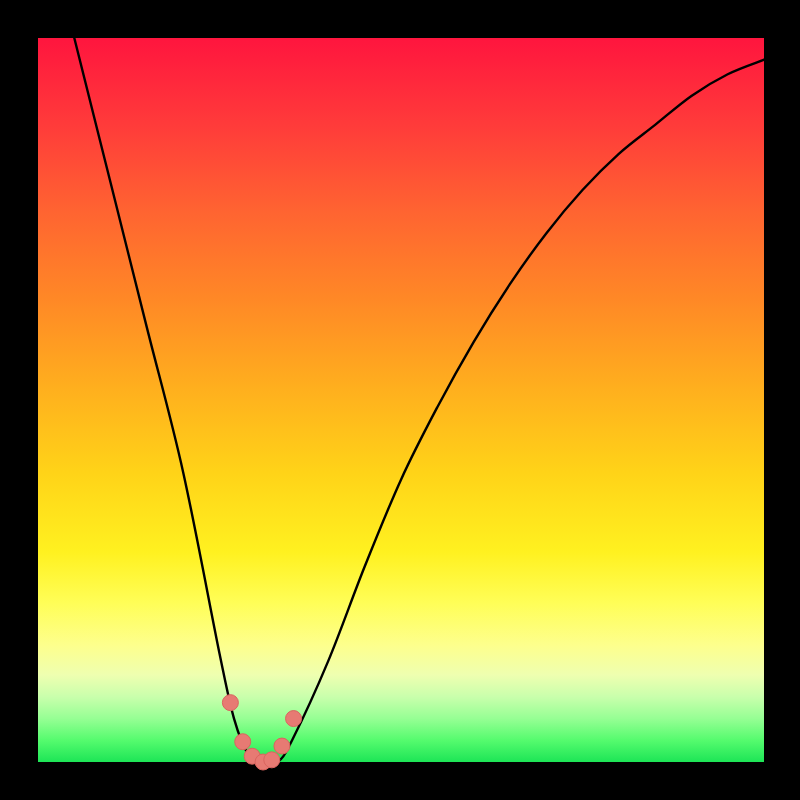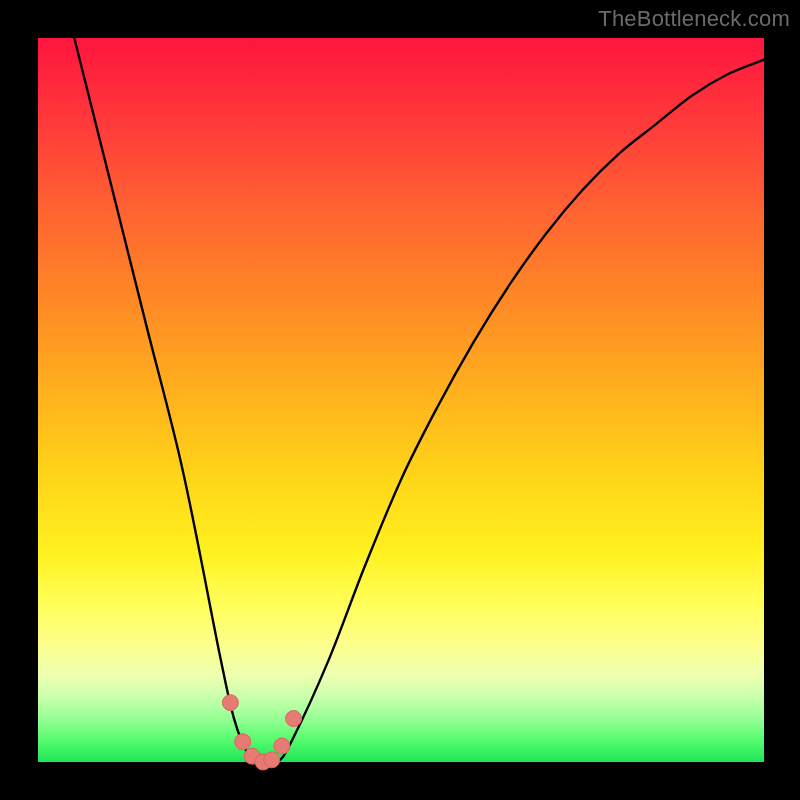--- a/index.html
+++ b/index.html
@@ -57,21 +57,20 @@
     top: 0;
     width: 726px;
     height: 724px;
     overflow: visible;
   }
 </style>
 </head>
 <body>
 
 <div class="frame">
-  <div class="watermark">TheBottleneck.com</div>
   <div class="plot">
     <svg class="curve" viewBox="0 0 726 724" preserveAspectRatio="none">
       <path id="curve-path" d="M 36.30 0.00 C 42.35 24.13, 60.50 96.53, 72.60 144.80 C 84.70 193.07, 96.80 241.33, 108.90 289.60 C 121.00 337.87, 133.10 380.10, 145.20 434.40 C 157.30 488.70, 173.03 574.37, 181.50 615.40 C 189.97 656.43, 191.18 663.67, 196.02 680.56 C 200.86 697.45, 205.70 709.52, 210.54 716.76 C 215.38 724.00, 220.22 722.79, 225.06 724.00 C 229.90 725.21, 234.74 727.62, 239.58 724.00 C 244.42 720.38, 245.63 719.17, 254.10 702.28 C 262.57 685.39, 278.30 651.60, 290.40 622.64 C 302.50 593.68, 314.60 558.69, 326.70 528.52 C 338.80 498.35, 350.90 468.19, 363.00 441.64 C 375.10 415.09, 387.20 392.17, 399.30 369.24 C 411.40 346.31, 423.50 324.59, 435.60 304.08 C 447.70 283.57, 459.80 264.26, 471.90 246.16 C 484.00 228.06, 496.10 211.17, 508.20 195.48 C 520.30 179.79, 532.40 165.31, 544.50 152.04 C 556.60 138.77, 568.70 126.70, 580.80 115.84 C 592.90 104.98, 605.00 96.53, 617.10 86.88 C 629.20 77.23, 641.30 66.37, 653.40 57.92 C 665.50 49.47, 677.60 42.23, 689.70 36.20 C 701.80 30.17, 719.95 24.13, 726.00 21.72" fill="none" stroke="#000000" stroke-width="2.4" stroke-linecap="round" stroke-linejoin="round"></path>
       <g id="markers">
           <circle cx="192.39" cy="664.63" r="8" fill="#e77a73" stroke="#d9655f" stroke-width="1"></circle>
           <circle cx="204.73" cy="703.73" r="8" fill="#e77a73" stroke="#d9655f" stroke-width="1"></circle>
           <circle cx="214.17" cy="718.21" r="8" fill="#e77a73" stroke="#d9655f" stroke-width="1"></circle>
           <circle cx="225.06" cy="724.00" r="8" fill="#e77a73" stroke="#d9655f" stroke-width="1"></circle>
           <circle cx="233.77" cy="721.83" r="8" fill="#e77a73" stroke="#d9655f" stroke-width="1"></circle>
           <circle cx="243.94" cy="708.07" r="8" fill="#e77a73" stroke="#d9655f" stroke-width="1"></circle>

